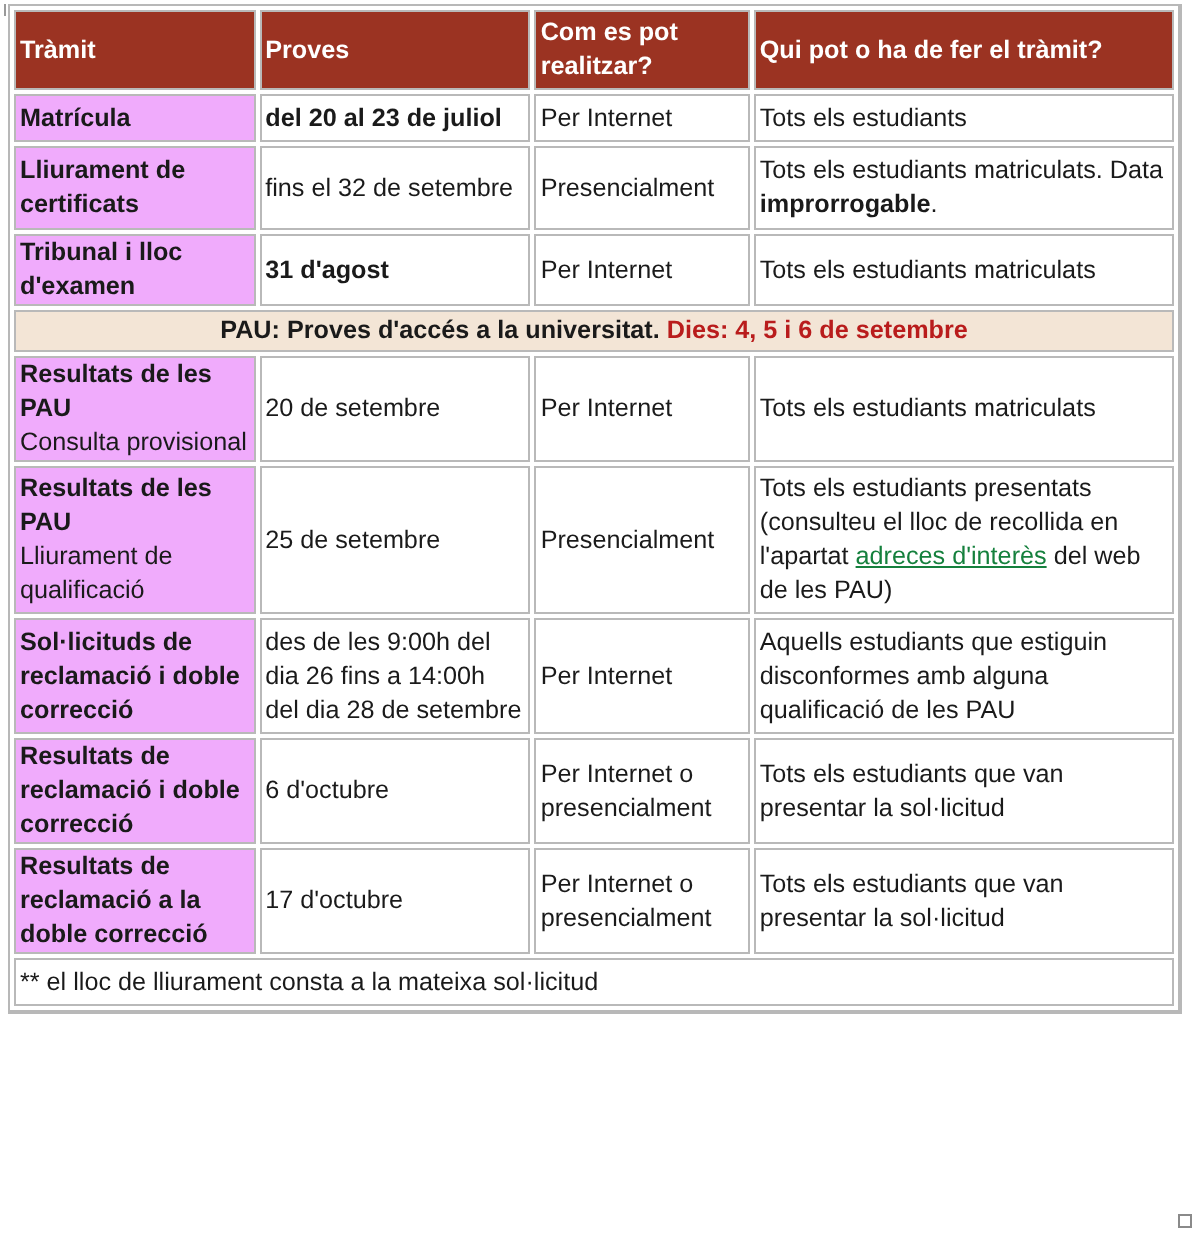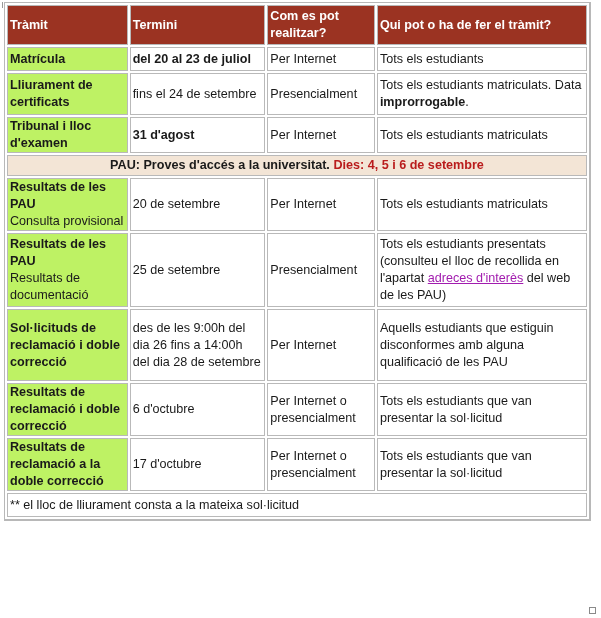--- a/index.html
+++ b/index.html
@@ -10,62 +10,62 @@
     position:absolute; left:4px; top:2px; width:587px;
     border-collapse:separate; border-spacing:2px;
     border:1px solid #b8b8b8; border-right-width:2px; border-bottom-width:2px;
     background:#ffffff; table-layout:fixed;
     font-size:12.6px; line-height:17px;
   }
   table.pau td, table.pau th {
     border:1px solid #b9b9b9; padding:0 2px; vertical-align:middle; text-align:left;
   }
   th.hdr { background:#9b3322; color:#ffffff; font-weight:bold; height:38px; border-color:#c9c9c9; }
-  td.label { background:#bef264; font-weight:bold; }
+  td.label { background:#f0abfc; font-weight:bold; }
   td.label .sub { font-weight:normal; }
   td.bold { font-weight:bold; }
   td.section { background:#f3e5d6; text-align:center !important; font-weight:bold; height:19px; }
   td.section .red { color:#b91c1c; }
-  a.link { color:#a21caf; text-decoration:underline; }
+  a.link { color:#15803d; text-decoration:underline; }
   .b { font-weight:bold; }
   td.note { height:22px; }
   .corner { position:absolute; left:589px; top:607px; width:5px; height:5px; border:1px solid #8a8a8a; background:#fff; }
 </style>
 </head>
 <body>
 
 <div class="cursor-mark"></div>
 
 <table class="pau">
   <colgroup>
     <col style="width:120px">
       <col style="width:135px">
       <col style="width:107px">
       <col style="width:209px">
   </colgroup>
   <thead>
     <tr>
       <th class="hdr">Tràmit</th>
-      <th class="hdr">Termini</th>
+      <th class="hdr">Proves</th>
       <th class="hdr">Com es pot realitzar?</th>
       <th class="hdr">Qui pot o ha de fer el tràmit?</th>
     </tr>
   </thead>
   <tbody>
 
     <tr style="height:24px">
       <td class="label">Matrícula</td>
       <td class="bold">del 20 al 23 de juliol</td>
       <td>Per Internet</td>
       <td>Tots els estudiants</td>
     </tr>
 
     <tr style="height:42px">
       <td class="label">Lliurament de certificats</td>
-      <td>fins el 24 de setembre</td>
+      <td>fins el 32 de setembre</td>
       <td>Presencialment</td>
       <td><span>Tots els estudiants matriculats. Data</span> <span class="b">improrrogable</span><span>.</span></td>
     </tr>
 
     <tr style="height:30px">
       <td class="label">Tribunal i lloc d'examen</td>
       <td class="bold">31 d'agost</td>
       <td>Per Internet</td>
       <td>Tots els estudiants matriculats</td>
     </tr>
@@ -75,27 +75,27 @@
     </tr>
 
     <tr style="height:44px">
       <td class="label"><span>Resultats de les PAU</span><br><span class="sub">Consulta provisional</span></td>
       <td>20 de setembre</td>
       <td>Per Internet</td>
       <td>Tots els estudiants matriculats</td>
     </tr>
 
     <tr style="height:74px">
-      <td class="label"><span>Resultats de les PAU</span><br><span class="sub">Resultats de documentació</span></td>
+      <td class="label"><span>Resultats de les PAU</span><br><span class="sub">Lliurament de qualificació</span></td>
       <td>25 de setembre</td>
       <td>Presencialment</td>
       <td><span>Tots els estudiants presentats (consulteu el lloc de recollida en l'apartat</span> <a class="link" href="#">adreces d'interès</a> <span>del web de les PAU)</span></td>
     </tr>
 
-    <tr style="height:72px">
+    <tr style="height:58px">
       <td class="label">Sol·licituds de reclamació i doble correcció</td>
       <td>des de les 9:00h del dia 26 fins a 14:00h del dia 28 de setembre</td>
       <td>Per Internet</td>
       <td>Aquells estudiants que estiguin disconformes amb alguna qualificació de les PAU</td>
     </tr>
 
     <tr style="height:52px">
       <td class="label">Resultats de reclamació i doble correcció</td>
       <td>6 d'octubre</td>
       <td>Per Internet o presencialment</td>

